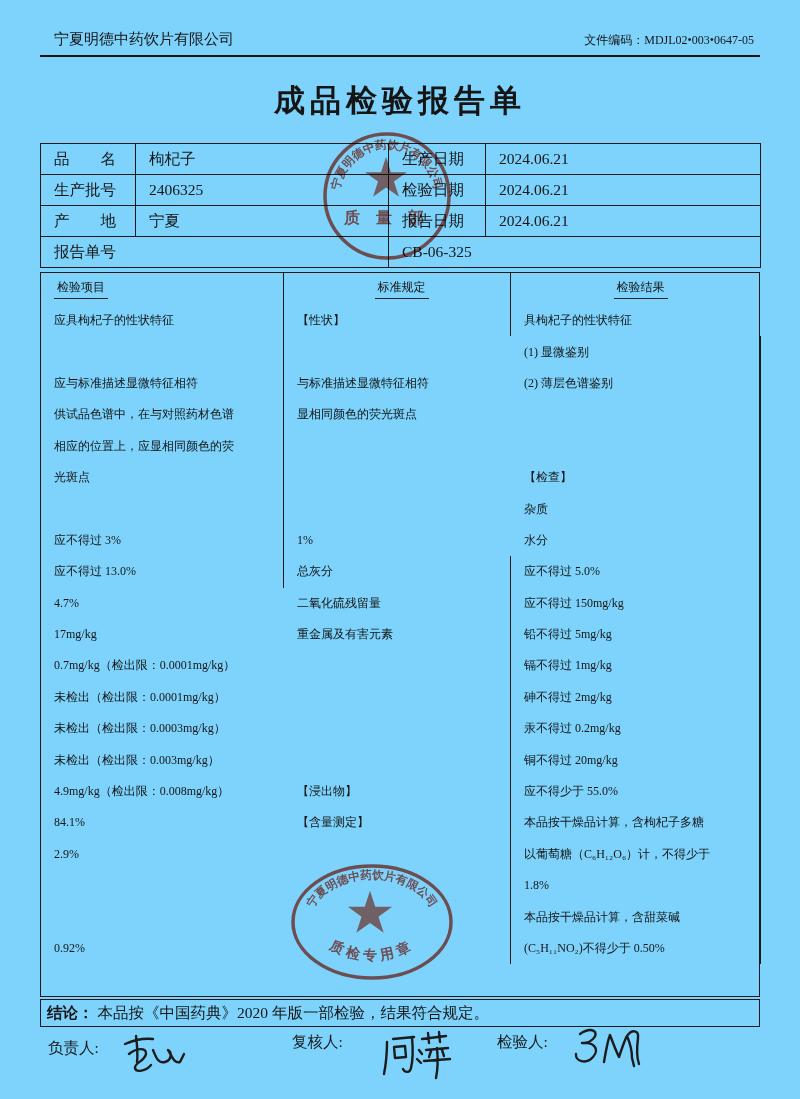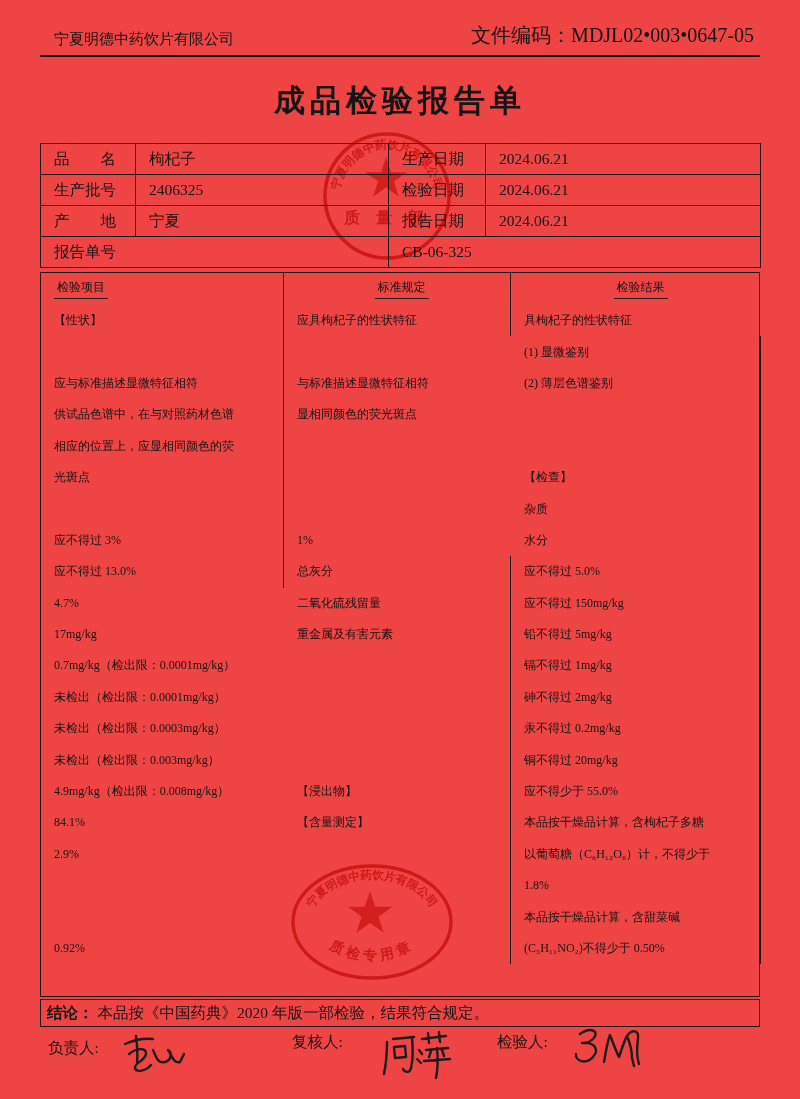--- a/index.html
+++ b/index.html
@@ -1,28 +1,28 @@
 <!DOCTYPE html>
 <html lang="zh"><head>
 <meta charset="utf-8">
 <style>
   * { margin:0; padding:0; box-sizing:border-box; }
   html,body { background:#888; }
   .page {
-    position:relative; width:800px; height:1099px; background:#ef4444;
+    position:relative; width:800px; height:1099px; background:#7dd3fc;
     font-family:"Liberation Serif","DejaVu Serif",serif; color:#151515;
     overflow:hidden; margin:0 auto;
   }
   
   .topbar {
     position:absolute; left:40px; top:26px; width:720px; height:31px;
     border-bottom:2px solid #111; display:flex; justify-content:space-between;
     align-items:flex-end; padding:0 6px 6px 14px; font-size:15px;
   }
-  .filecode { font-size:20px; }
+  .filecode { font-size:12px; }
   
   .title {
     position:absolute; left:0; top:80px; width:800px; text-align:center;
     font-size:31px; font-weight:bold; letter-spacing:5px;
   }
   
   table.info {
     position:absolute; left:40px; top:143px; width:720px;
     border-collapse:collapse; table-layout:fixed; font-size:15.5px;
   }
@@ -105,22 +105,22 @@
     <div class="cell c1 hd">
         <span>检验项目</span>
       </div>
     <div class="cell c2 hd">
         <span>标准规定</span>
       </div>
     <div class="cell c3 hd">
         <span>检验结果</span>
       </div>
 
+    <div class="cell c2">应具枸杞子的性状特征</div>
     <div class="cell c1">【性状】</div>
-    <div class="cell c2">应具枸杞子的性状特征</div>
     <div class="cell c3">具枸杞子的性状特征</div>
 
     <div class="cell c2"></div>
     <div class="cell c3"></div>
 
     <div class="cell c1">(1) 显微鉴别</div>
     <div class="cell c2">应与标准描述显微特征相符</div>
     <div class="cell c3">与标准描述显微特征相符</div>
 
     <div class="cell c1">(2) 薄层色谱鉴别</div>

